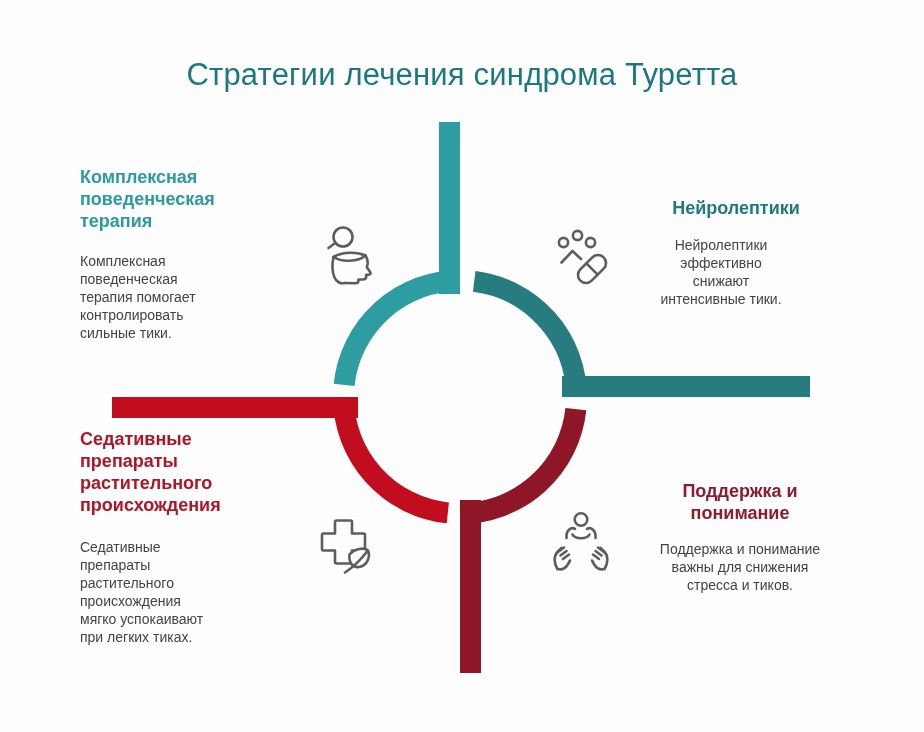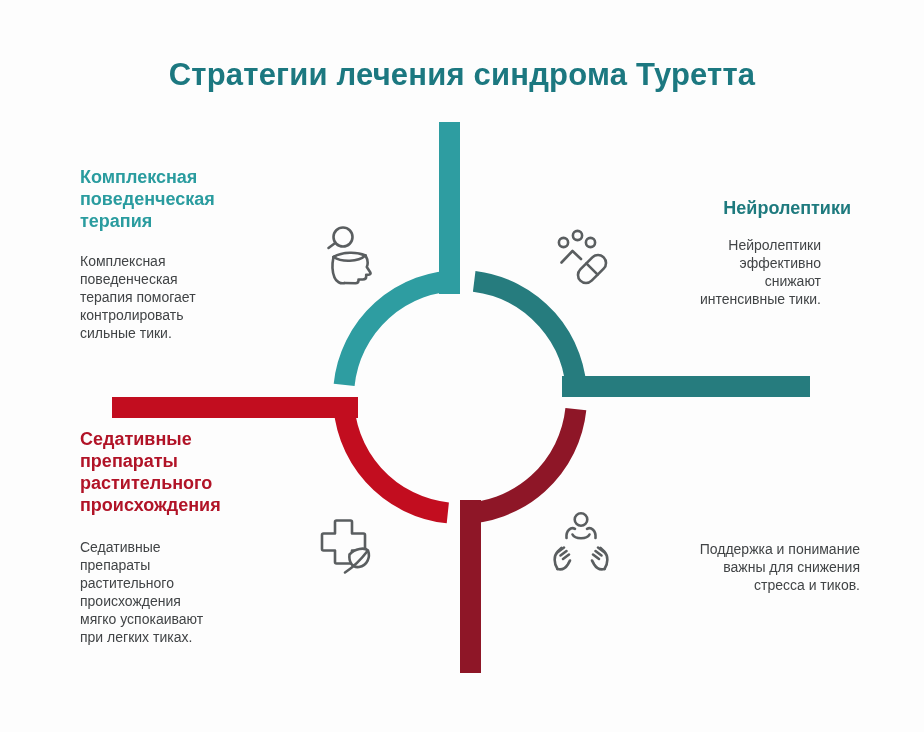--- a/index.html
+++ b/index.html
@@ -12,30 +12,30 @@
     overflow: hidden;
     font-family: "Liberation Sans", "DejaVu Sans", sans-serif;
   }
   .title {
     position: absolute;
     top: 57px;
     left: 0;
     width: 924px;
     text-align: center;
     font-size: 31px;
-    font-weight: 700;
+    font-weight: 400;
     color: #1c7880;
     letter-spacing: 0.2px;
   }
   .diagram { position: absolute; left: 0; top: 0; }
   .block { position: absolute; white-space: pre-line; }
   .heading { font-size: 18px; font-weight: 700; line-height: 22px; }
   .body-text { font-size: 14px; font-weight: 400; line-height: 18px; color: #414446; }
   .align-right { text-align: left; }
-  .align-left { text-align: right; }
+  .align-left { text-align: center; }
   .c-teal-light { color: #2a9c9f; }
   .c-teal-dark  { color: #1e7a7e; }
   .c-red-bright { color: #b11327; }
   .c-red-dark   { color: #8e1b2c; }
   .icon { position: absolute; }
   .icon * { fill: none; stroke: #5a5e60; stroke-width: 2.6; stroke-linecap: round; stroke-linejoin: round; }
   .icon .leaf-fill { fill: #fdfdfd; }
 </style>
 </head>
 <body>
@@ -105,20 +105,22 @@
 растительного
 происхождения
 мягко успокаивают
 при легких тиках.</div>
   <svg class="icon" style="left:312px; top:512px;" width="64" height="64" viewBox="0 0 64 64">
     <path d="M 24.5 8.5 L 38.5 8.5 Q 40 8.5 40 10 L 40 21.5 L 51.5 21.5 Q 53 21.5 53 23 L 53 37 Q 53 38.5 51.5 38.5 L 40 38.5 L 40 50 Q 40 51.5 38.5 51.5 L 24.5 51.5 Q 23 51.5 23 50 L 23 38.5 L 11.5 38.5 Q 10 38.5 10 37 L 10 23 Q 10 21.5 11.5 21.5 L 23 21.5 L 23 10 Q 23 8.5 24.5 8.5 Z"></path>
     <path class="leaf-fill" d="M 37.5 42.5 C 43 36.5 52.5 35 56 38.5 C 58.5 45 55.5 53.5 47 55 C 40.5 56 36.5 50 37.5 42.5 Z"></path>
     <path d="M 33 60.5 C 40 56 49 47.5 55.5 39"></path>
   </svg>
 
+  <div class="block heading align-left c-red-dark" style="left:620px; top:480px; width:240px;">Поддержка и
+понимание</div>
   <div class="block body-text align-left" style="left:620px; top:540px; width:240px;">Поддержка и понимание
 важны для снижения
 стресса и тиков.</div>
   <svg class="icon" style="left:549px; top:509px;" width="64" height="64" viewBox="0 0 64 64">
     <circle cx="32" cy="10.5" r="6.3"></circle>
     <path d="M 17.5 29 C 16.8 21.5 22 17.5 26 19.8"></path>
     <path d="M 46.5 29 C 47.2 21.5 42 17.5 38 19.8"></path>
     <path d="M 23.5 25.5 C 26 30.5 38 30.5 40.5 25.5"></path>
     <path d="M 8.5 60 C 4.8 54 4.5 47 8.8 42.5 L 12.5 38.8"></path>
     <path d="M 9 43 L 15 38.5"></path>

